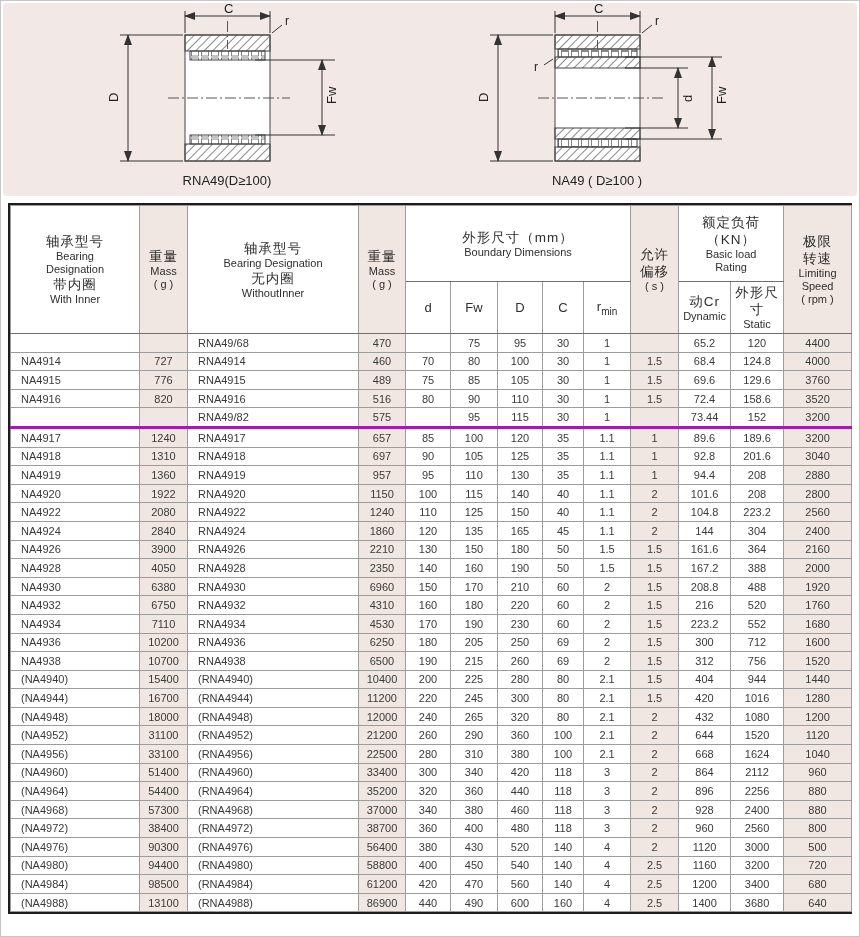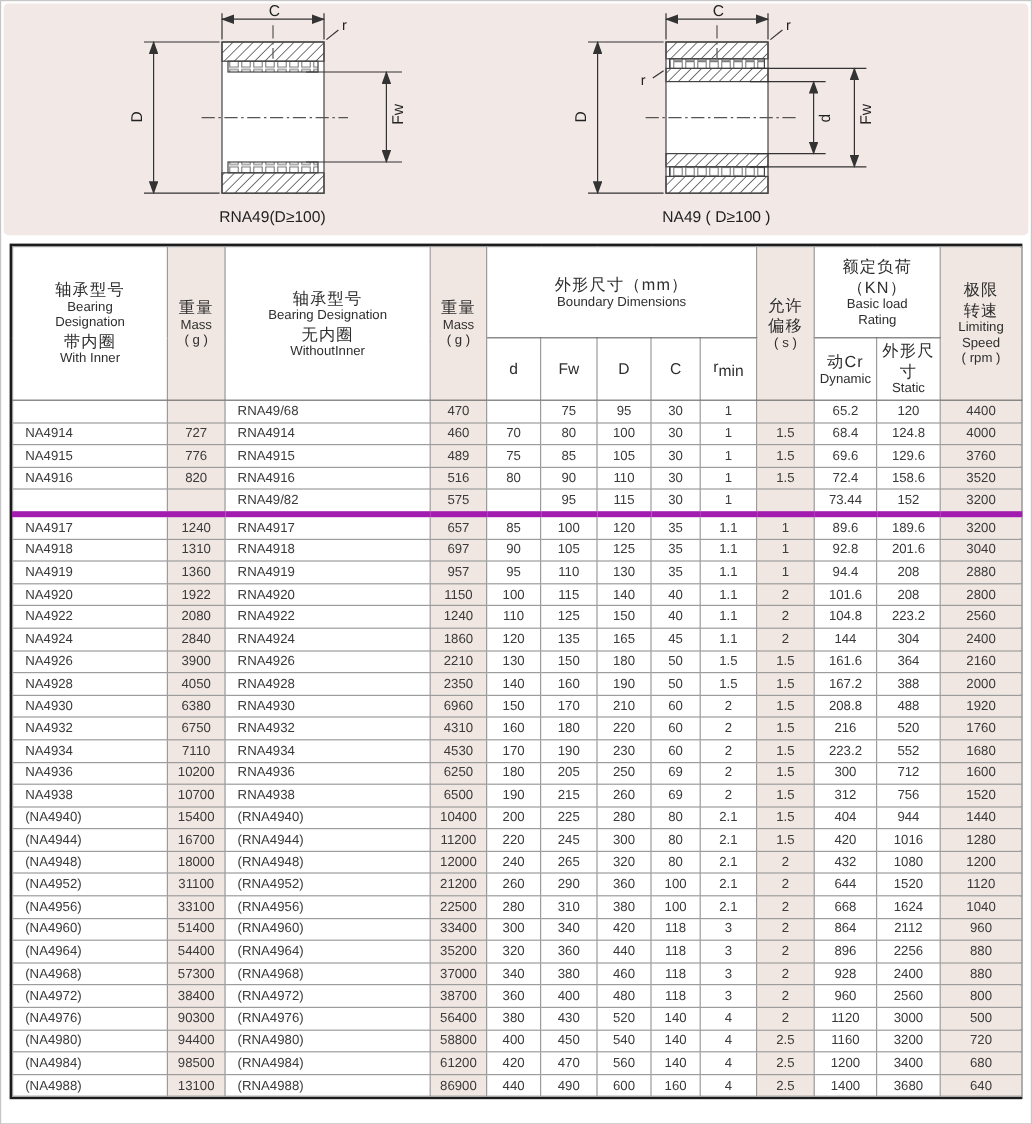--- a/index.html
+++ b/index.html
@@ -18,25 +18,25 @@
   .table-wrap{margin:7px 7px 0 7px;border:2px solid #1c1c1c;background:#fff;}
   table{border-collapse:collapse;width:100%;table-layout:fixed;}
   th,td{border:1px solid #9c9c9c;}
   thead th{font-weight:normal;vertical-align:middle;text-align:center;padding:2px 1px;}
   thead tr.h-top{height:76px;}
   thead tr.h-sub{height:48px;}
   thead th{border-bottom-color:#6f6f6f;}
   .zh{font-size:13.5px;line-height:17px;letter-spacing:1px;}
   .en{font-size:11px;line-height:13px;}
   .sub-dim{font-size:13px;}
-  sub{font-size:13px;}
+  sub{font-size:10px;}
   tbody td{height:17.6px;font-size:11px;text-align:center;padding:0 2px;color:#3a3a3a;}
   tbody td.left{text-align:left;padding-left:10px;}
   .shaded{background:#f0e7e2;}
-  tr.group-sep td{border-top:5px solid #a21caf;}
+  tr.group-sep td{border-top:3px solid #a21caf;}
 </style>
 </head>
 <body>
 
 <div class="page">
 
   <div class="diagram-panel">
 
     <svg width="300" height="193" viewBox="0 0 300 193">
       <defs>

